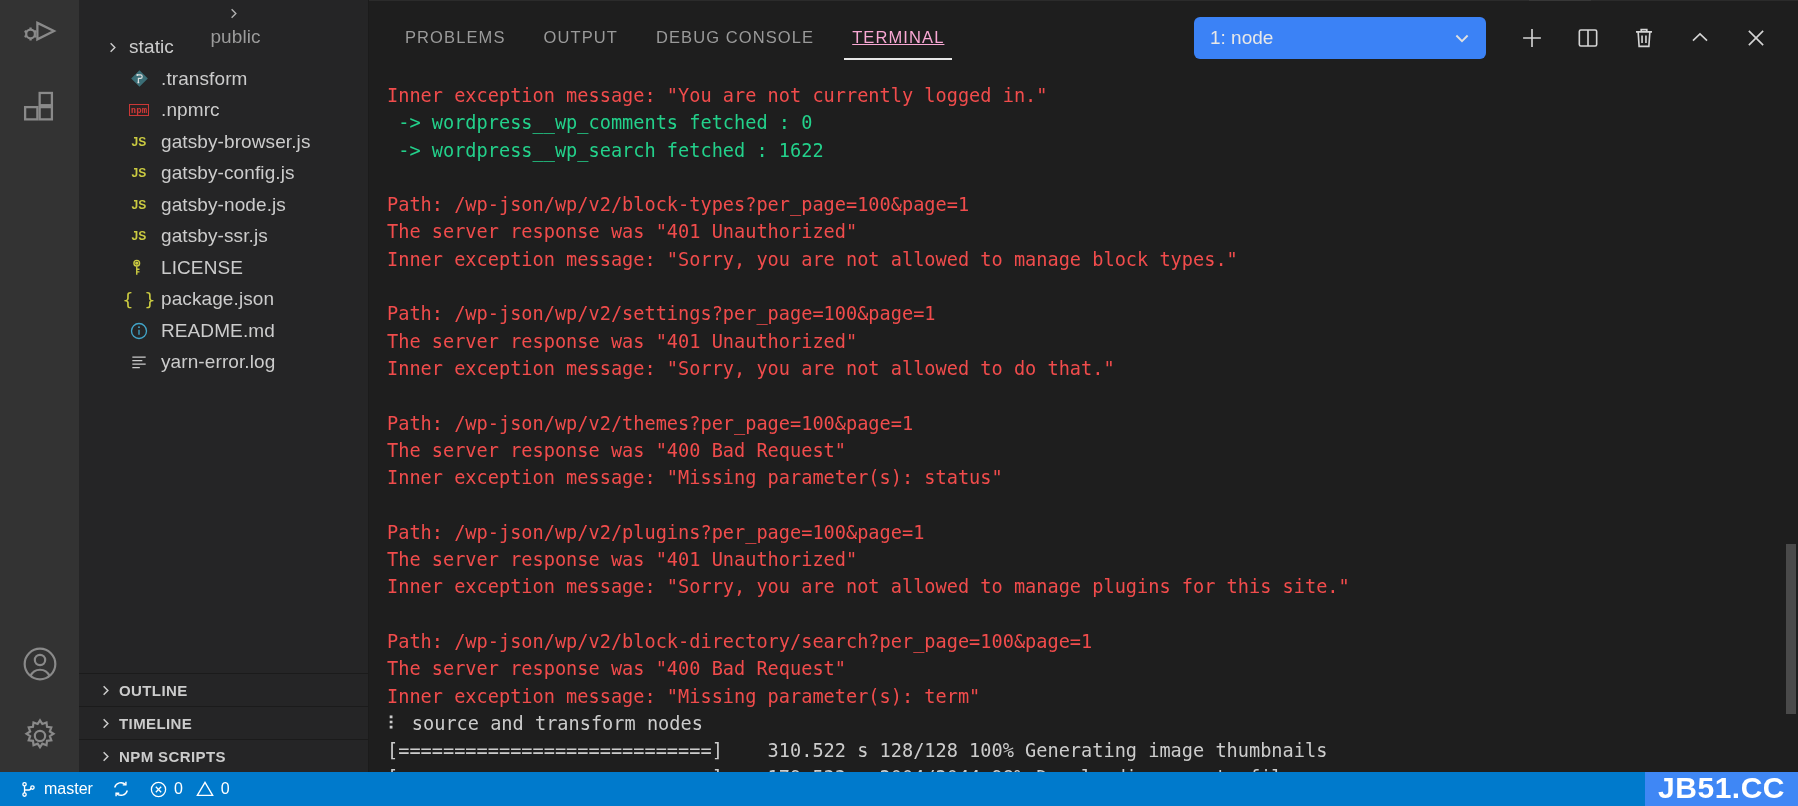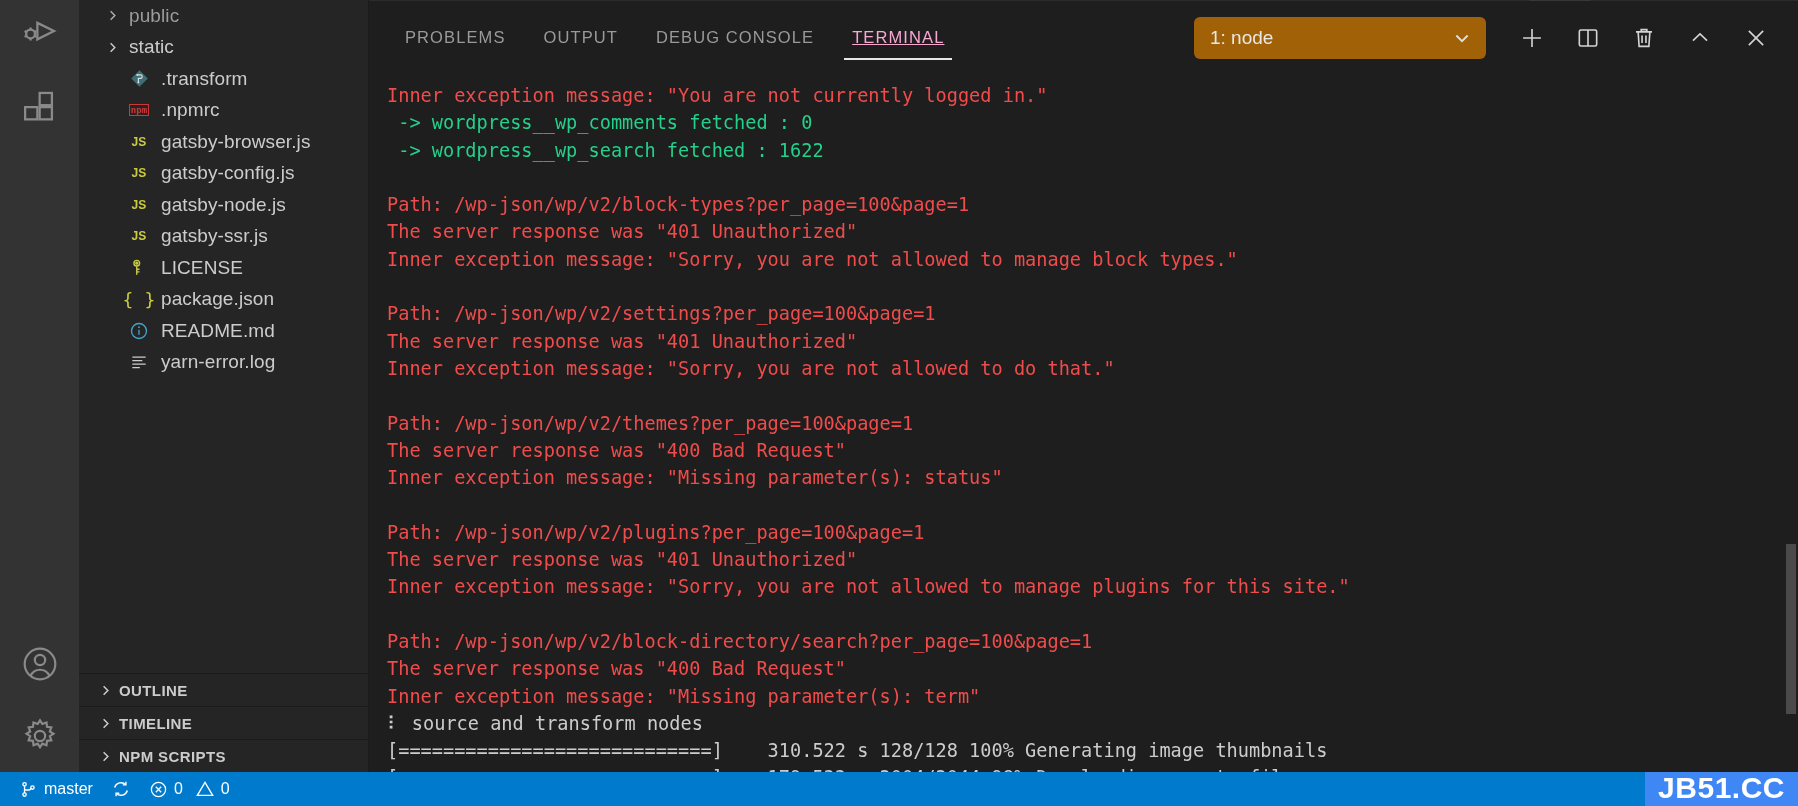--- a/index.html
+++ b/index.html
@@ -68,21 +68,21 @@
   .tree-row {
     height: 31.5px;
     display: flex;
     align-items: center;
     padding-left: 20px;
     color: #cccccc;
     font-size: 19px;
     white-space: nowrap;
     letter-spacing: 0.1px;
   }
-  .tree-row.dim { color: #9b9b9b; }
+  .tree-row.dim { color: #9b9b9b; flex-direction: column; }
   .chev {
     width: 26px;
     flex: 0 0 26px;
     display: flex;
     align-items: center;
     justify-content: center;
     color: #cccccc;
   }
   .ficon {
     width: 28px;
@@ -181,21 +181,21 @@
   }
   .header-right {
     margin-left: auto;
     display: flex;
     align-items: center;
     gap: 0px;
   }
   .term-select {
     width: 262px;
     height: 42px;
-    background: #a16207;
+    background: #3b82f6;
     border-radius: 6px;
     display: flex;
     align-items: center;
     padding: 0 14px 0 16px;
     color: #e8e8e8;
     font-size: 19px;
     margin-right: 18px;
   }
   .term-select .sel-val { flex: 1 1 auto; }
   .tool-btn {

